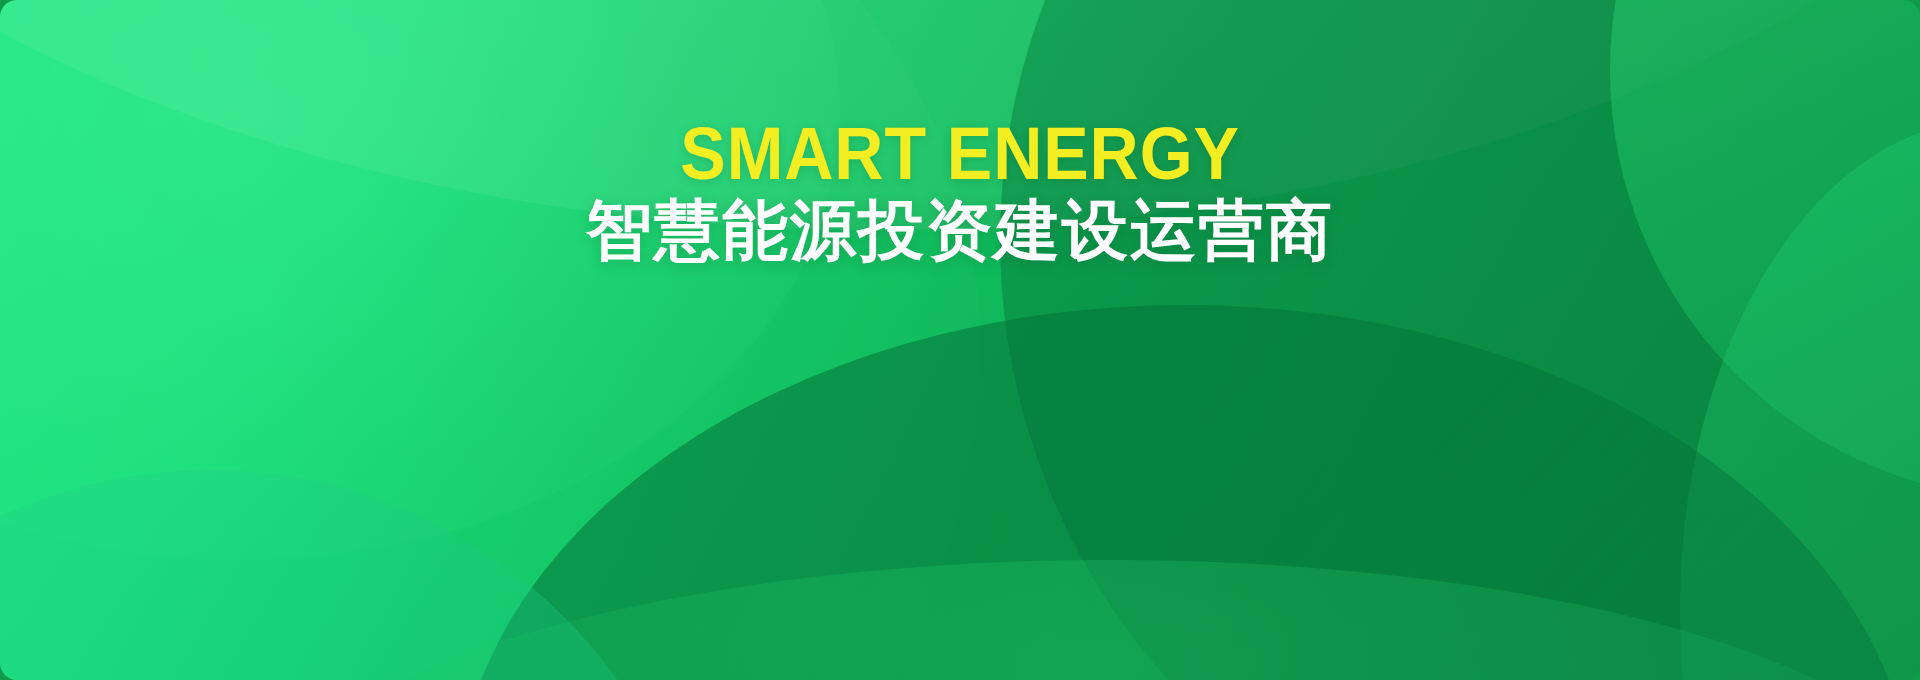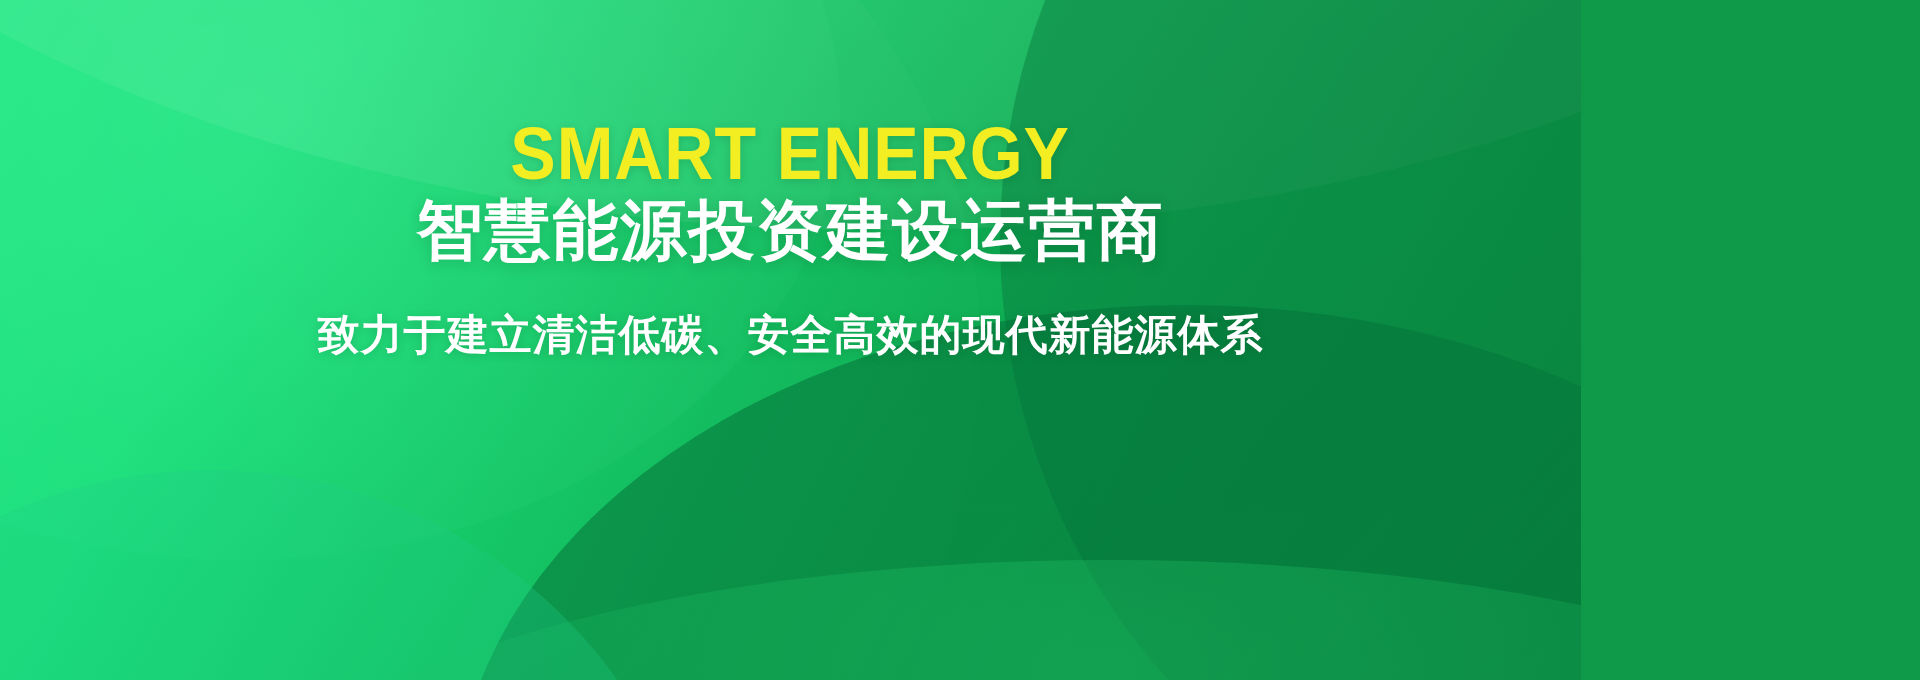--- a/index.html
+++ b/index.html
@@ -8,24 +8,25 @@
   html, body {
     width:1920px;
     height:680px;
     overflow:hidden;
     background:#0f9a4a;
     font-family:"Liberation Sans", "DejaVu Sans", sans-serif;
   }
 
   .banner {
     position:relative;
-    width:1581px;
+    width:1920px;
     height:680px;
     overflow:hidden;
     isolation:isolate;
+    border-radius:17px;
   }
 
   
   .bg-base {
     position:absolute;
     inset:0;
     background:linear-gradient(118deg,
         #15E57C 0%,
         #13DE77 18%,
         #10C864 38%,
@@ -236,17 +237,16 @@
   <div class="shape shape-center-dark"></div>
   <div class="shape shape-bottomleft"></div>
   <div class="shape shape-bottom-band"></div>
 
   <div class="content">
 
     <div class="headline-en">SMART ENERGY</div>
 
     <h1 class="headline-cn">智慧能源投资建设运营商</h1>
 
-    <h2 class="subhead-cn">致力于建立清洁低碳、安全高效的现代新能源体系</h2>
 
 
   </div>
 </div>
 
 </body></html>

